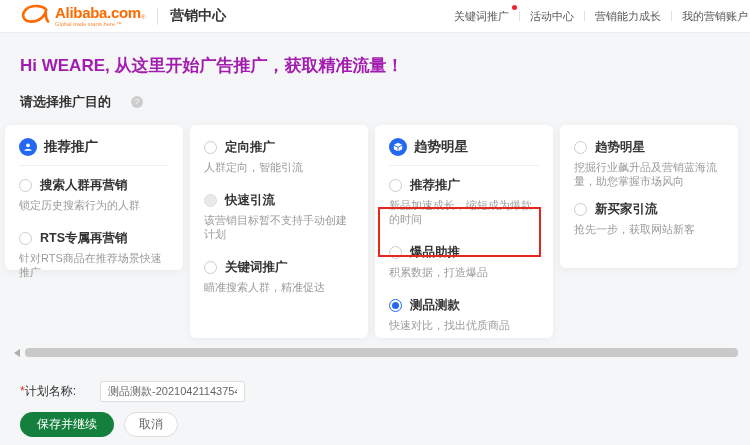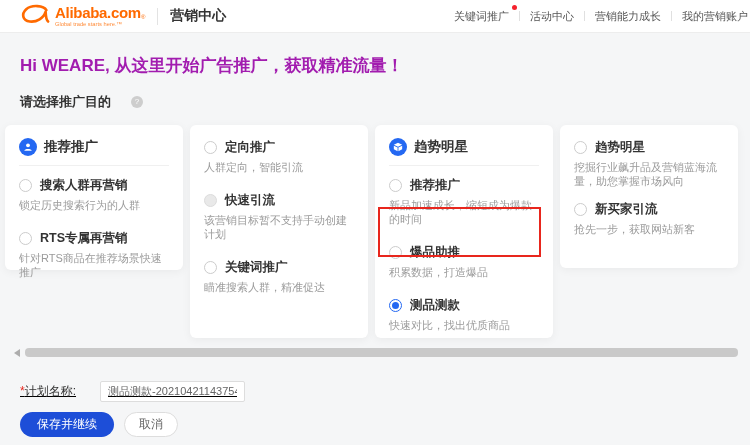--- a/index.html
+++ b/index.html
@@ -55,31 +55,31 @@
                    border:2px solid #e8261d; pointer-events:none; }
 
   
   .hscroll-arrow { position:absolute; top:349px; left:14px; width:0; height:0;
                    border-top:4px solid transparent; border-bottom:4px solid transparent;
                    border-right:6px solid #adadad; cursor:pointer; }
   .hscroll { position:absolute; top:348px; left:25px; width:713px; height:9px;
              background:#c9c9c9; border-radius:4px; cursor:pointer; }
 
   
-  .form-row { position:absolute; top:381px; left:20px; display:flex; align-items:center; gap:24px;text-decoration:underline; }
+  .form-row { position:absolute; top:381px; left:20px; display:flex; align-items:center; gap:24px; }
   .req { color:#e8261d; font-size:12px; }
   .form-label { font-size:12px; color:#333; }
   .plan-input { width:145px; height:21px; border:1px solid #ddd; border-radius:2px; background:#fff;
                 font-size:11px; color:#666; padding:0 7px; outline:none;
                 font-family:"Liberation Sans","DejaVu Sans",sans-serif; }
   .actions { position:absolute; top:412px; left:20px; display:flex; gap:10px; }
   .btn { height:25px; border-radius:13px; font-size:12px; display:flex; align-items:center;
          justify-content:center; cursor:pointer; border:none;
          font-family:"Liberation Sans","DejaVu Sans",sans-serif; }
-  .btn-primary { background:#1d4ed8; color:#fff; padding:0 17px; }
+  .btn-primary { background:#15803d; color:#fff; padding:0 17px; }
   .btn-ghost { background:#fff; color:#666; padding:0 14px; border:1px solid #ddd; }
 </style>
 </head>
 <body>
 
 <div class="header">
   <div class="logo-block">
     <span class="logo-mark">
       <svg width="30" height="21" viewBox="0 0 34 24">
         <path d="M30 7 C27 1.5, 13 0.5, 7 6 C1 11.5, 3 19, 11 20 C19 21, 27 16, 29 9 C29.5 7, 28.5 17, 32 20" fill="none" stroke="#ff6a00" stroke-width="3" stroke-linecap="round"></path>

